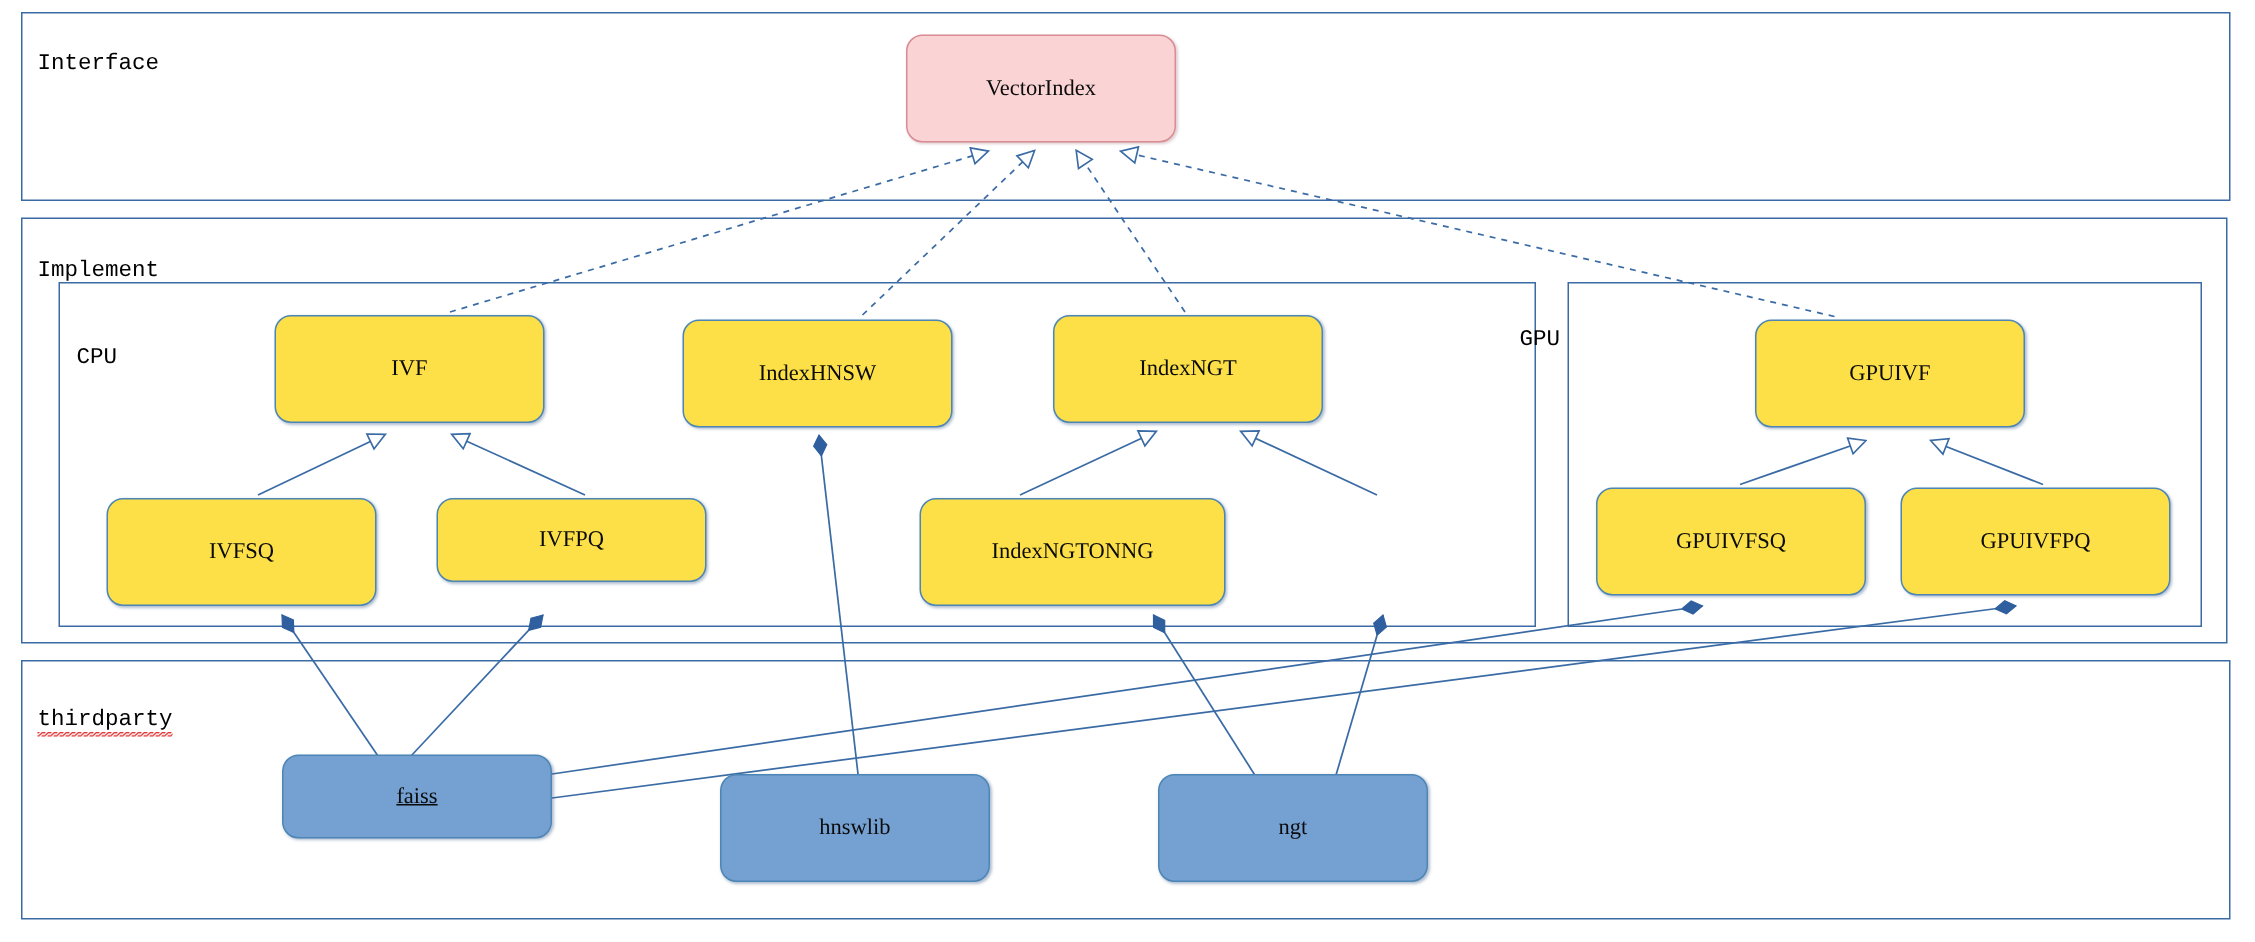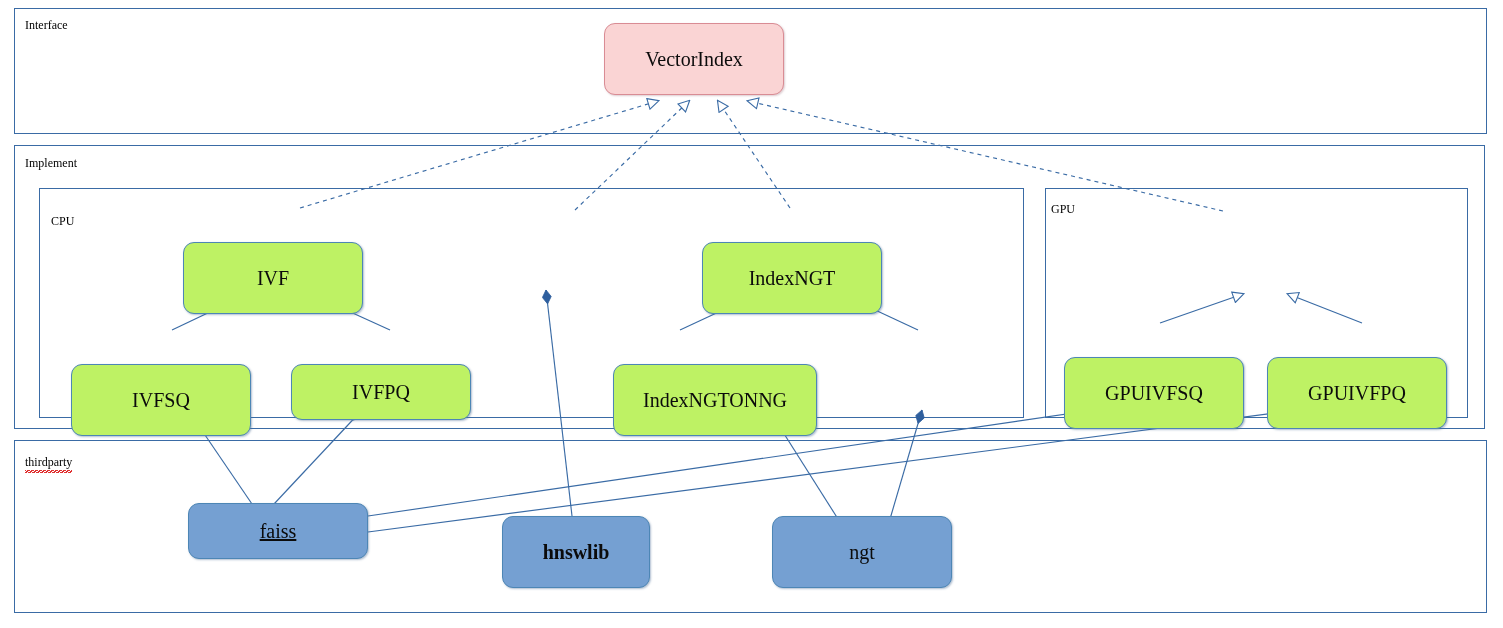--- a/index.html
+++ b/index.html
@@ -16,55 +16,55 @@
     overflow: hidden;
   }
   .panel {
     position: absolute;
     border: 1.2px solid #3a6ba5;
     background: transparent;
     box-sizing: border-box;
   }
   .panel-label {
     position: absolute;
-    font-family: Liberation Serif, serif;
-    font-size: 12px;
+    font-family: Liberation Mono, monospace;
+    font-size: 15px;
     color: #000000;
     white-space: nowrap;
+    margin-top: 16px;
   }
   .panel-label.misspelled {
     text-decoration: none;
     border-bottom: none;
     background-image: repeating-linear-gradient(
         135deg,
         #e03030 0px, #e03030 1px,
         transparent 1px, transparent 2px);
     background-repeat: repeat-x;
     background-size: 4px 3px;
     background-position: 0 100%;
     padding-bottom: 3px;
   }
   .node {
     position: absolute;
     box-sizing: border-box;
     border-radius: 11px;
     display: flex;
     align-items: center;
     justify-content: center;
-    font-size: 20px;
+    font-size: 15px;
     color: #0b0b0b;
     text-align: center;
     line-height: 1.1;
     z-index: 5;
   }
   .node.green {
-    background: #bef264;
+    background: #fde047;
     border: 1.3px solid #4d86b5;
     box-shadow: 1px 1px 2px rgba(80,110,150,0.45);
-    margin-top: 32px;
   }
   .node.blue {
     background: #75a0d2;
     border: 1.3px solid #4d86b5;
     box-shadow: 1px 1px 2px rgba(80,110,150,0.45);
   }
   .node.pink {
     background: #fad4d4;
     border: 1.3px solid #d98c94;
     box-shadow: 1px 1px 2px rgba(170,130,140,0.4);
@@ -87,21 +87,21 @@
   <div class="panel" style="left:14px; top:8px; width:1473px; height:126px;"></div>
   <div class="panel-label" style="left:25px; top:18px;">Interface</div>
 
   <div class="panel" style="left:14px; top:145px; width:1471px; height:284px;"></div>
   <div class="panel-label" style="left:25px; top:156px;">Implement</div>
 
   <div class="panel" style="left:39px; top:188px; width:985px; height:230px;"></div>
   <div class="panel-label" style="left:51px; top:214px;">CPU</div>
 
   <div class="panel" style="left:1045px; top:188px; width:423px; height:230px;"></div>
-  <div class="panel-label" style="left:1051px; top:202px;">GPU</div>
+  <div class="panel-label" style="left:1013px; top:202px;">GPU</div>
 
   <div class="panel" style="left:14px; top:440px; width:1473px; height:173px;"></div>
   <div class="panel-label misspelled" style="left:25px; top:455px;">thirdparty</div>
 
   <svg class="edges" viewBox="0 0 1503 628" xmlns="http://www.w3.org/2000/svg">
     <defs>
       <marker id="hollowTri" markerWidth="13" markerHeight="13" refX="11" refY="6.5" orient="auto" markerUnits="userSpaceOnUse">
         <path d="M1,1 L12,6.5 L1,12 z" fill="#ffffff" stroke="#3a6ba5" stroke-width="1.1"></path>
       </marker>
       <marker id="filledDiamond" markerWidth="16" markerHeight="10" refX="14" refY="5" orient="auto" markerUnits="userSpaceOnUse">
@@ -133,34 +133,36 @@
       <path d="M 572,516 L 546,290"></path>
       <path d="M 838,519 L 769,410"></path>
       <path d="M 890,519 L 922,410"></path>
     </g>
   </svg>
 
   <div class="node pink" style="left:604px; top:23px; width:180px; height:72px;">VectorIndex</div>
 
   <div class="node green" style="left:183px; top:210px; width:180px; height:72px;">IVF</div>
 
+  <div class="node green" style="left:455px; top:213px; width:180px; height:72px;">IndexHNSW</div>
 
   <div class="node green" style="left:71px; top:332px; width:180px; height:72px;">IVFSQ</div>
 
   <div class="node green" style="left:702px; top:210px; width:180px; height:72px;">IndexNGT</div>
 
   <div class="node green" style="left:291px; top:332px; width:180px; height:56px;">IVFPQ</div>
 
   <div class="node green" style="left:613px; top:332px; width:204px; height:72px;">IndexNGTONNG</div>
 
 
+  <div class="node green" style="left:1170px; top:213px; width:180px; height:72px;">GPUIVF</div>
 
   <div class="node green" style="left:1267px; top:325px; width:180px; height:72px;">GPUIVFPQ</div>
 
   <div class="node green" style="left:1064px; top:325px; width:180px; height:72px;">GPUIVFSQ</div>
 
   <div class="node blue" style="left:188px; top:503px; width:180px; height:56px;text-decoration:underline;">faiss</div>
 
-  <div class="node blue" style="left:502px; top:516px; width:148px; height:72px;font-weight:bold;">hnswlib</div>
+  <div class="node blue" style="left:480px; top:516px; width:180px; height:72px;">hnswlib</div>
 
   <div class="node blue" style="left:772px; top:516px; width:180px; height:72px;">ngt</div>
 
 </div>
 
 </body></html>

